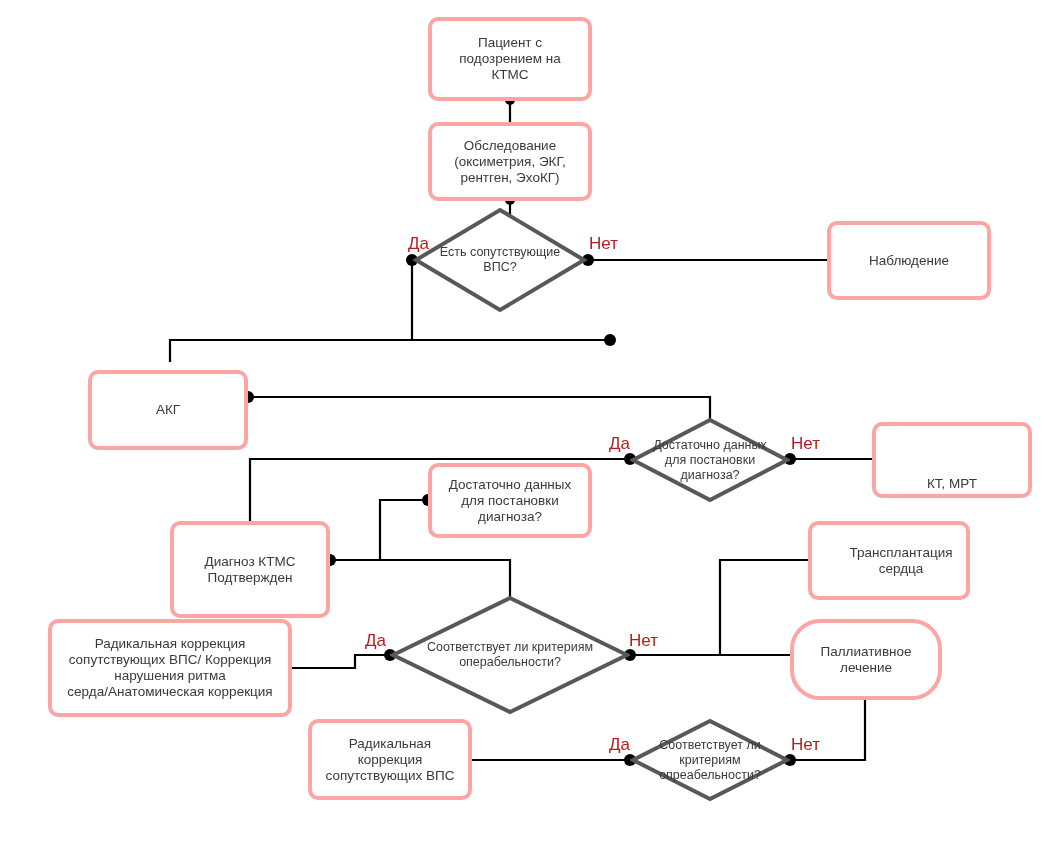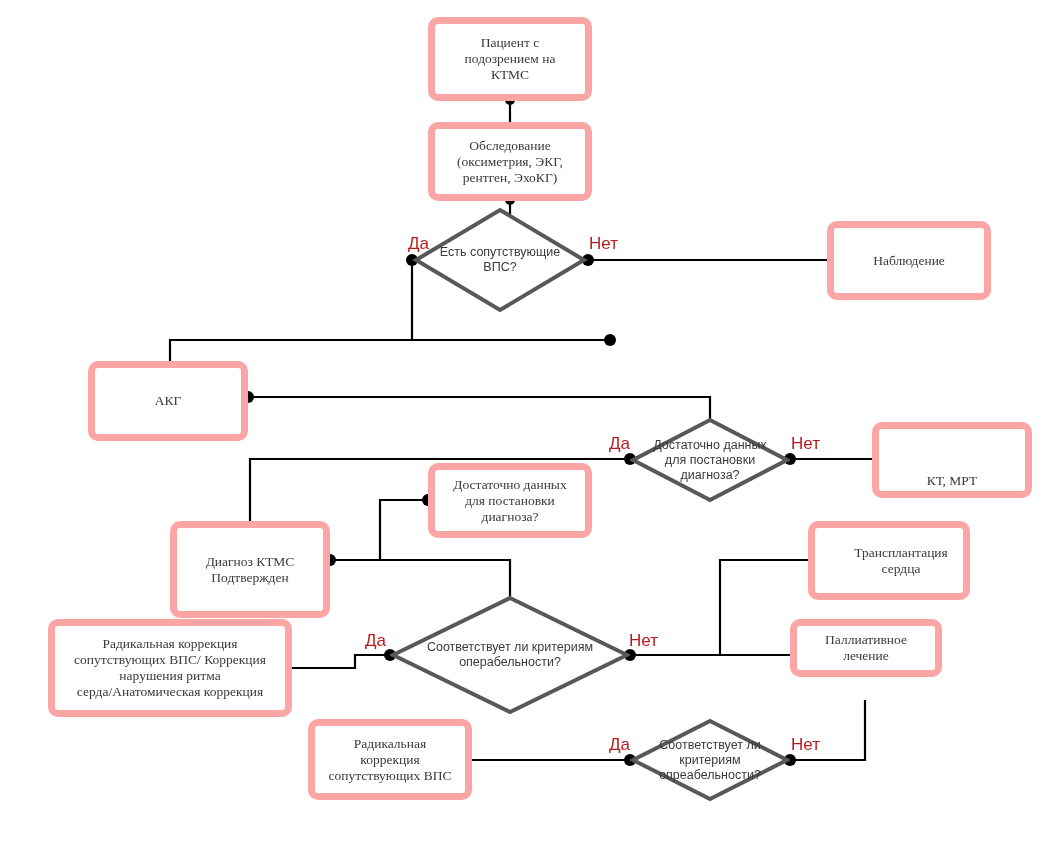--- a/index.html
+++ b/index.html
@@ -27,24 +27,23 @@
   .node {
     position: absolute;
     box-sizing: border-box;
     display: flex;
     align-items: center;
     justify-content: center;
     text-align: center;
     z-index: 5;
   }
   .box {
-    border: 7px solid #fca5a5;
+    border: 4px solid #fca5a5;
     border-radius: 10px;
     background: #ffffff;
-    font-family: Liberation Serif, serif;
   }
   .box .label {
     color: #3a3a3a;
     font-size: 13.5px;
     line-height: 16px;
     padding: 2px 8px;
     white-space: pre-line;
   }
   .diamond-wrap {
     position: absolute;
@@ -146,21 +145,21 @@
     <div class="label">Обследование
 (оксиметрия, ЭКГ,
 рентген, ЭхоКГ)</div>
   </div>
 
   <div class="node box" style="left:827px; top:221px; width:164px; height:79px;">
     <div class="label">Наблюдение</div>
   </div>
 
 
-  <div class="node box" style="left:88px; top:361px; width:160px; height:80px;">
+  <div class="node box" style="left:88px; top:370px; width:160px; height:80px;">
     <div class="label">АКГ</div>
   </div>
 
   <div class="node box" style="left:872px; top:422px; width:160px; height:76px;align-items:flex-end;">
     <div class="label">КТ, МРТ</div>
   </div>
 
   <div class="node box" style="left:428px; top:463px; width:164px; height:75px;">
     <div class="label">Достаточно данных
 для постановки
@@ -177,21 +176,21 @@
 сердца</div>
   </div>
 
   <div class="node box" style="left:48px; top:619px; width:244px; height:98px;">
     <div class="label">Радикальная коррекция
 сопутствующих ВПС/ Коррекция
 нарушения ритма
 серда/Анатомическая коррекция</div>
   </div>
 
-  <div class="node box" style="left:790px; top:619px; width:152px; height:58px;">
+  <div class="node box" style="left:790px; top:619px; width:152px; height:81px;border-radius:30px;">
     <div class="label">Паллиативное
 лечение</div>
   </div>
 
   <div class="node box" style="left:308px; top:719px; width:164px; height:81px;">
     <div class="label">Радикальная
 коррекция
 сопутствующих ВПС</div>
   </div>
 

